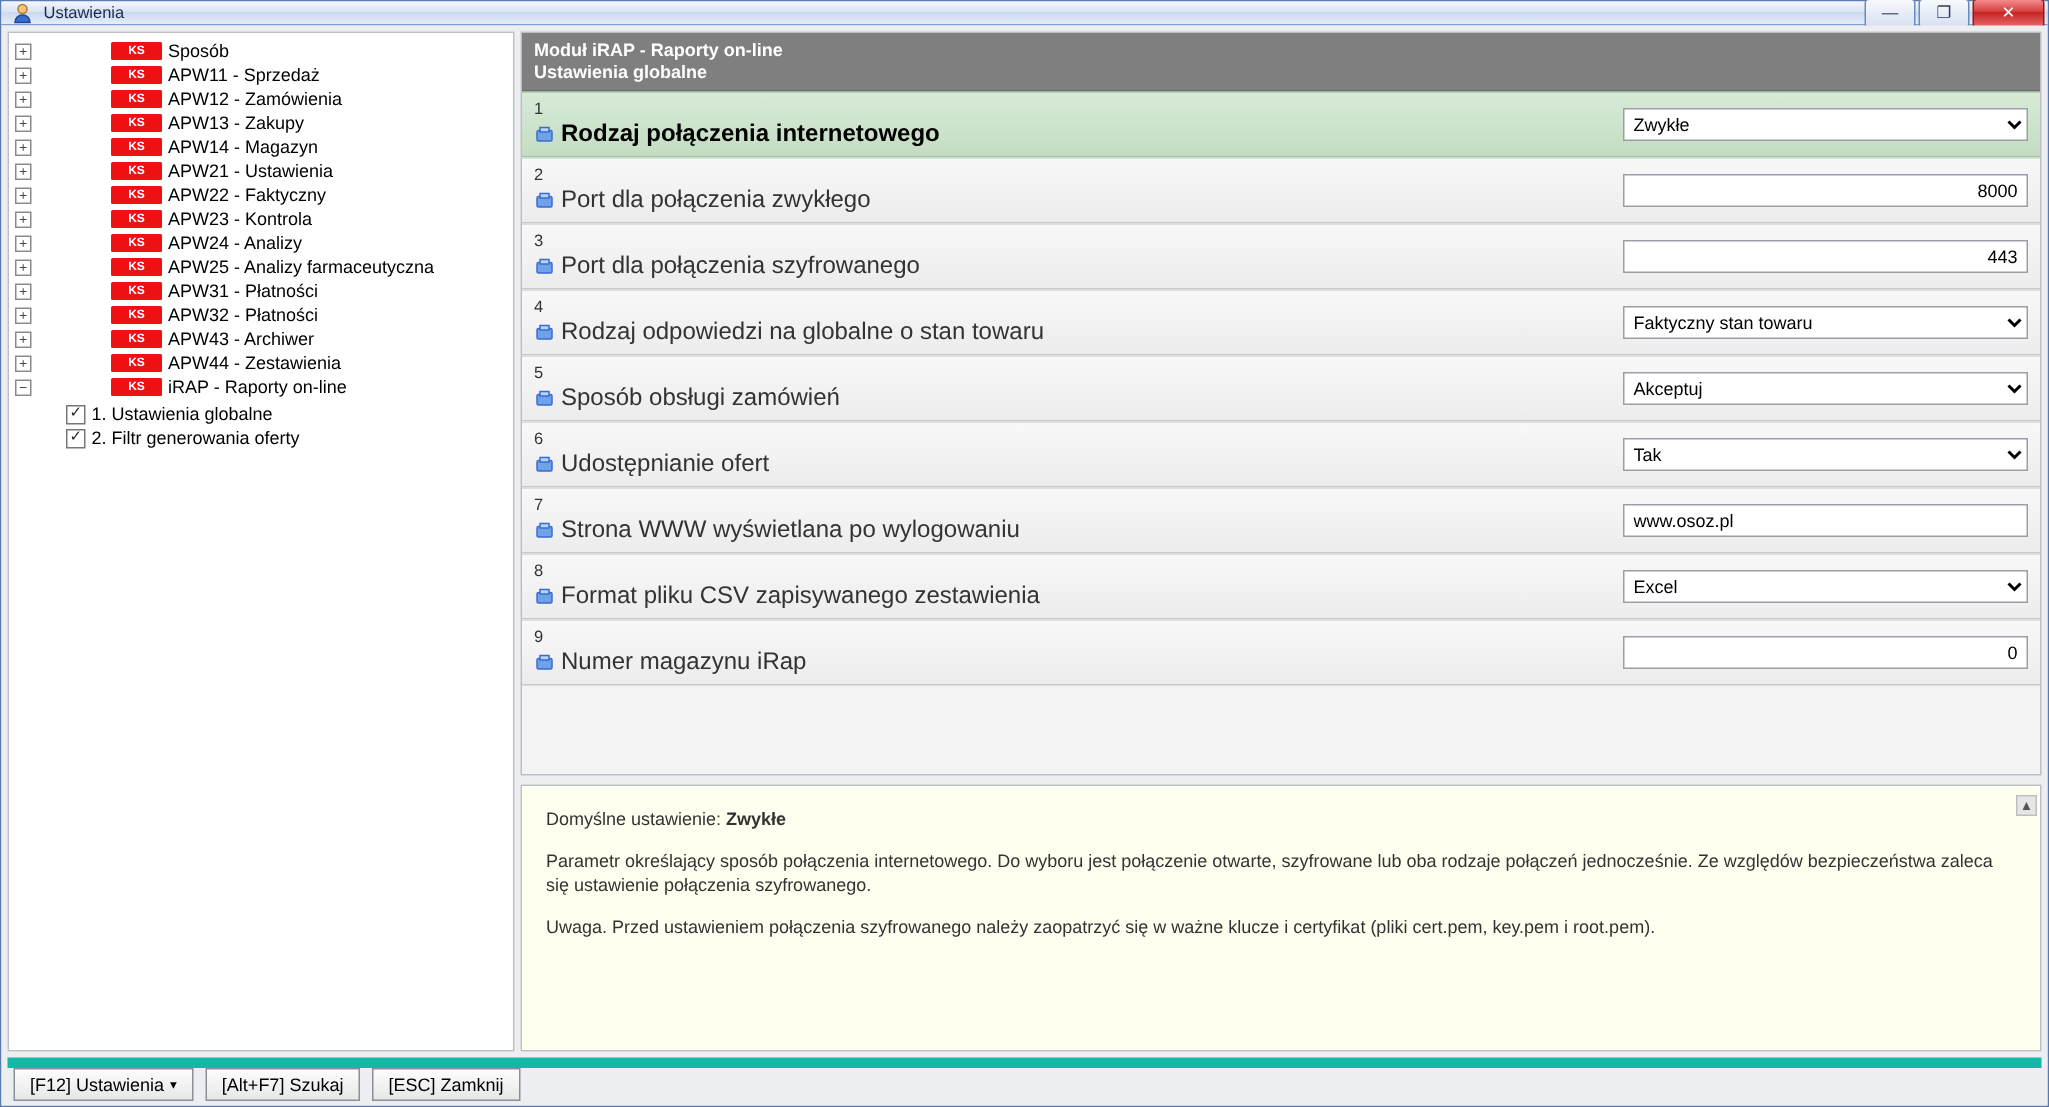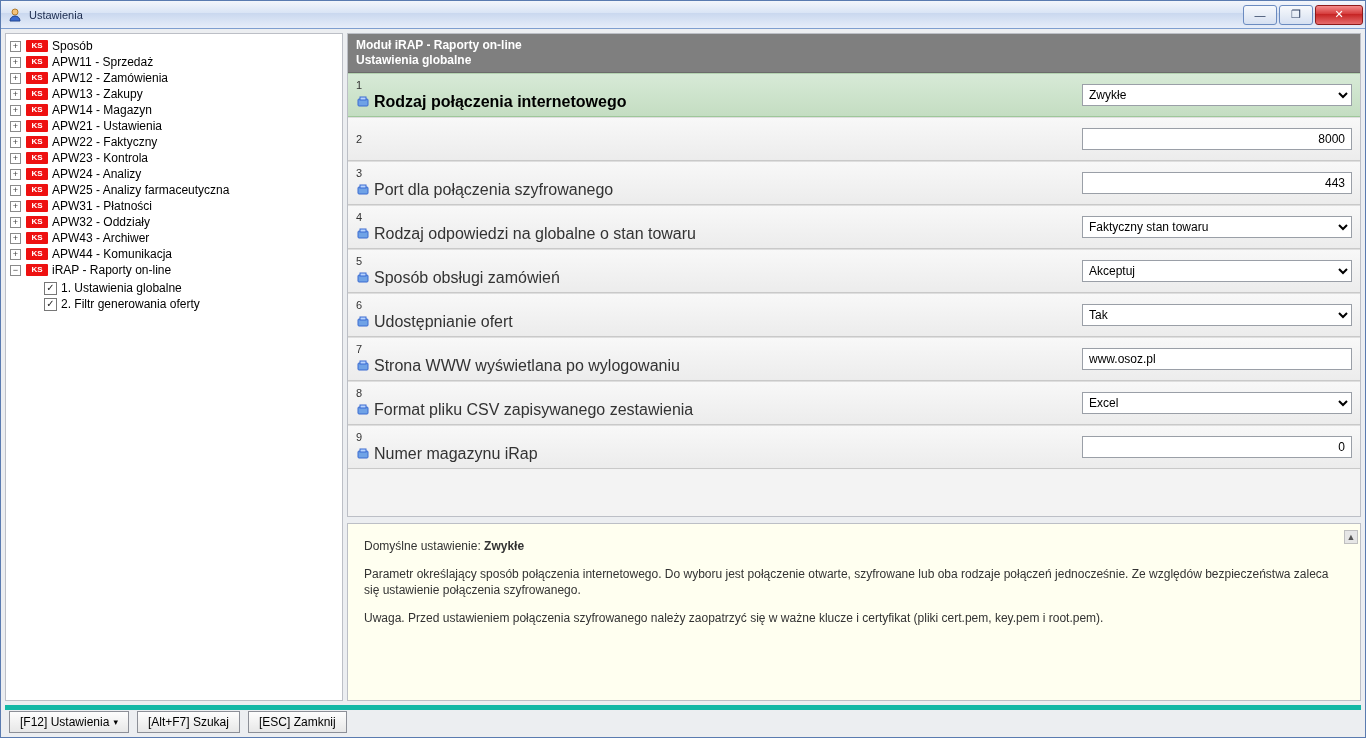--- a/index.html
+++ b/index.html
@@ -13,21 +13,21 @@
   }
 
   
   .window {
     position: absolute; left: 0; top: 0; width: 1366px; height: 738px;
     background: #fff;
     border: 1px solid #5a7bb0;
     display: flex; flex-direction: column;
   }
   .titlebar {
-    height: 28px;
+    height: 16px;
     background: linear-gradient(#f3f6fb, #d9e4f5 45%, #cad8ef 46%, #e6edf9);
     border-bottom: 1px solid #7e9ecf;
     display: flex; align-items: center;
     padding: 0 2px 0 6px;
   }
   .titlebar .app-icon { width: 16px; height: 16px; margin-right: 6px; display:inline-flex; align-items:center; justify-content:center; }
   .titlebar .title { flex: 1; color: #1b2b4d; }
   .win-btns { display: flex; gap: 2px; }
   .win-btn {
     width: 34px; height: 20px;
@@ -73,25 +73,26 @@
   .tree li ul li { padding-left:0; }
   .plus {
     width:11px; height:11px;
     border:1px solid #8a8a8a;
     display:inline-flex; align-items:center; justify-content:center;
     font-size:9px; line-height:9px;
     background:#fff; color:#444;
     margin-right:3px;
   }
   .ks-ico {
-    width:22px; height:12px;
+    width:34px; height:12px;
     background:#e11; color:#fff; font-size:8px; font-weight:bold;
     display:inline-flex; align-items:center; justify-content:center;
     margin-right:2px; border-radius:1px;
     padding:0 1px;
+    margin-left:48px;
   }
   .check-ico {
     width:13px; height:13px;
     border:1px solid #777; background:#fff;
     display:inline-flex; align-items:center; justify-content:center;
     font-size:10px; color:#222; margin-right:2px;
   }
   .tree-node-label { cursor:default; }
 
   
@@ -183,21 +184,21 @@
     font-size:9px; color:#555;
   }
 
   
   .footer {
     height:28px;
     display:flex; align-items:center;
     padding:2px 4px;
     gap:8px;
     background:#eceef1;
-    border-top:5px solid #14b8a6;
+    border-top:7px solid #14b8a6;
   }
   .btn {
     height:22px;
     padding:0 10px;
     background:linear-gradient(#fdfdfd,#e7e7e7);
     border:1px solid #8c8f97;
     font-family:inherit; font-size:12px;
     display:flex; align-items:center;
     gap:4px;
   }
@@ -284,31 +285,31 @@
               <span class="tree-node-label">APW25 - Analizy farmaceutyczna</span>
             </li>
             <li>
               <span class="plus">+</span>
               <span class="ks-ico">KS</span>
               <span class="tree-node-label">APW31 - Płatności</span>
             </li>
             <li>
               <span class="plus">+</span>
               <span class="ks-ico">KS</span>
-              <span class="tree-node-label">APW32 - Oddziały</span>
+              <span class="tree-node-label">APW32 - Płatności</span>
             </li>
             <li>
               <span class="plus">+</span>
               <span class="ks-ico">KS</span>
               <span class="tree-node-label">APW43 - Archiwer</span>
             </li>
             <li>
               <span class="plus">+</span>
               <span class="ks-ico">KS</span>
-              <span class="tree-node-label">APW44 - Komunikacja</span>
+              <span class="tree-node-label">APW44 - Zestawienia</span>
             </li>
             <li style="flex-wrap: wrap;">
               <span style="display: flex; align-items: center; gap: 2px;">
                 <span class="plus">−</span>
                 <span class="ks-ico">KS</span>
                 <span class="tree-node-label">iRAP - Raporty on-line</span>
               </span>
               <ul style="width: 100%;">
                 <li style="padding-left: 16px;">
                   <span class="check-ico">✓</span>
@@ -341,20 +342,29 @@
                       </svg>
                     </span>
                     <span class="row-label">Rodzaj połączenia internetowego</span>
                   </div>
                 </div>
                 <div class="setting-input"><select class="sel-input"><option>Zwykłe</option></select></div>
               </div>
               <div class="setting-row">
                 <div class="setting-left">
                   <div class="row-num">2</div>
+                  <div class="row-label-line">
+                    <span class="row-ico">
+                      <svg width="12" height="12" viewBox="0 0 12 12">
+                        <rect x="1" y="3" width="10" height="7" rx="1" fill="#6fa2e6" stroke="#3a6bd1"></rect>
+                        <rect x="3" y="1" width="6" height="3" fill="#b7d4ff" stroke="#3a6bd1"></rect>
+                      </svg>
+                    </span>
+                    <span class="row-label">Port dla połączenia zwykłego</span>
+                  </div>
                 </div>
                 <div class="setting-input"><input class="txt-input" value="8000" style=""></div>
               </div>
               <div class="setting-row">
                 <div class="setting-left">
                   <div class="row-num">3</div>
                   <div class="row-label-line">
                     <span class="row-ico">
                       <svg width="12" height="12" viewBox="0 0 12 12">
                         <rect x="1" y="3" width="10" height="7" rx="1" fill="#6fa2e6" stroke="#3a6bd1"></rect>

